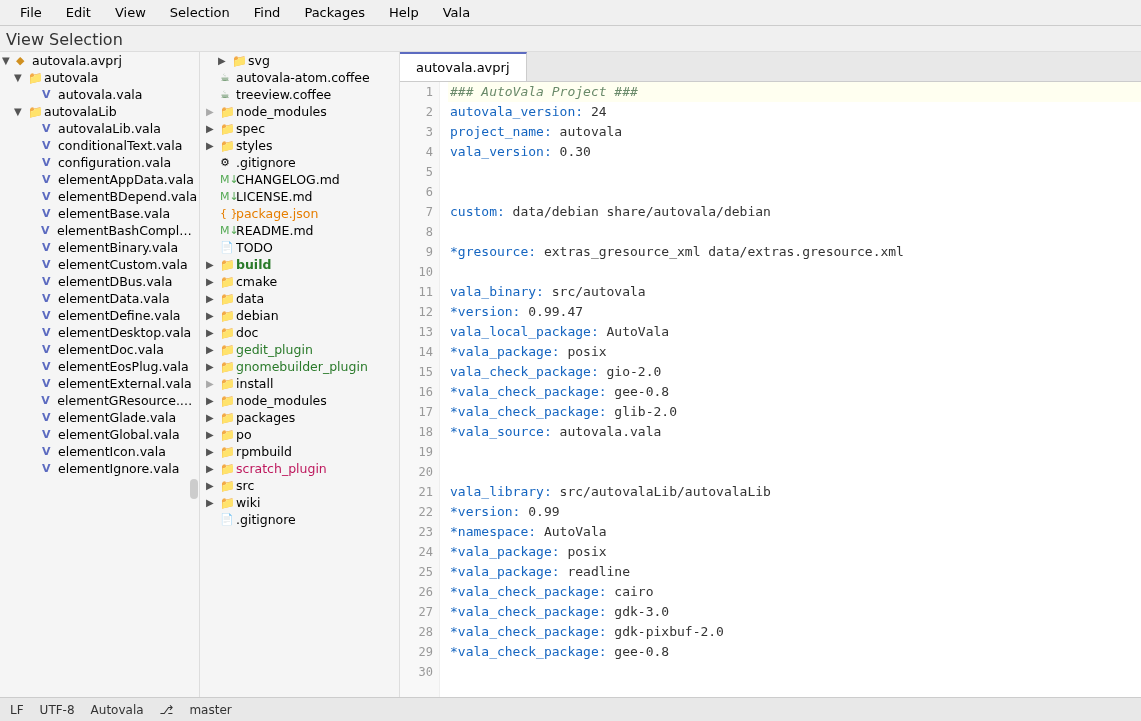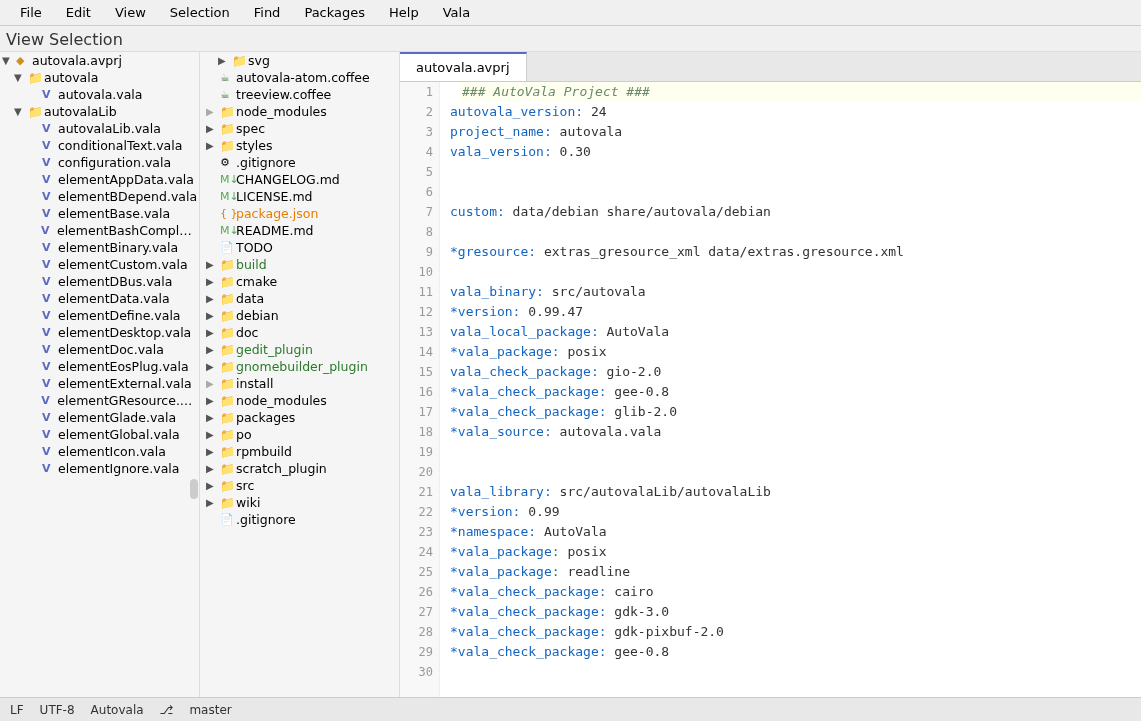--- a/index.html
+++ b/index.html
@@ -33,21 +33,21 @@
     .tab-bar { background: #e8e8e8; border-bottom: 1px solid #ccc; display: flex; align-items: stretch; height: 30px; flex-shrink: 0; }
     .tab { padding: 0 16px; display: flex; align-items: center; cursor: pointer; border-right: 1px solid #ccc; font-size: 13px; background: #fff; border-top: 2px solid transparent; }
     .tab.active { background: #fff; border-top: 2px solid #5c6bc0; }
 
     
     .code-editor { flex: 1; display: flex; overflow: hidden; font-family: 'DejaVu Sans Mono', 'Courier New', monospace; font-size: 13px; background: #fff; }
     .line-numbers { width: 40px; background: #f8f8f8; border-right: 1px solid #eee; text-align: right; padding: 0 6px; color: #999; user-select: none; overflow: hidden; flex-shrink: 0; }
     .line-number { height: 20px; line-height: 20px; font-size: 12px; }
     .code-content { flex: 1; overflow-y: auto; overflow-x: auto; padding-left: 8px; }
     .code-line { height: 20px; line-height: 20px; white-space: pre; padding-left: 2px; }
-    .code-line.highlighted { background: #fffff0; margin-left: 12px; }
+    .code-line.highlighted { background: #fffff0; }
 
     
     .c-comment { color: #6a8a6a; font-style: italic; }
     .c-key { color: #1565c0; }
     .c-val { color: #333; }
     .c-asterisk { color: #1565c0; }
 
     
     .statusbar { height: 24px; background: #e8e8e8; border-top: 1px solid #ccc; display: flex; align-items: center; padding: 0 10px; font-size: 12px; color: #333; flex-shrink: 0; }
     .statusbar-left { flex: 1; }
@@ -274,21 +274,21 @@
       <span class="label">README.md</span>
     </div>
     <div class="tree-item" style="padding-left:6px;">
       <span style="width:14px;display:inline-block;"></span>
       <span style="font-size:11px;width:16px;display:inline-block;">📄</span>
       <span class="label">TODO</span>
     </div>
     <div class="tree-item" style="padding-left:6px;">
       <span class="arrow" style="width:14px;display:inline-block;font-size:10px;">▶</span>
       <span class="folder-icon green icon">📁</span>
-      <span class="label" style="color:#2a7a2a;">build</span>
+      <span class="label" style="color:#2a7a2a;font-weight:bold;">build</span>
     </div>
     <div class="tree-item" style="padding-left:6px;">
       <span class="arrow" style="width:14px;display:inline-block;font-size:10px;">▶</span>
       <span class="folder-icon icon">📁</span>
       <span class="label">cmake</span>
     </div>
     <div class="tree-item" style="padding-left:6px;">
       <span class="arrow" style="width:14px;display:inline-block;font-size:10px;">▶</span>
       <span class="folder-icon icon">📁</span>
       <span class="label">data</span>
@@ -334,21 +334,21 @@
       <span class="label">po</span>
     </div>
     <div class="tree-item" style="padding-left:6px;">
       <span class="arrow" style="width:14px;display:inline-block;font-size:10px;">▶</span>
       <span class="folder-icon icon">📁</span>
       <span class="label">rpmbuild</span>
     </div>
     <div class="tree-item" style="padding-left:6px;">
       <span class="arrow" style="width:14px;display:inline-block;font-size:10px;">▶</span>
       <span class="folder-icon green icon">📁</span>
-      <span class="label" style="color:#000000;text-align:right;">scratch_plugin</span>
+      <span class="label" style="color:#be185d;text-align:right;">scratch_plugin</span>
     </div>
     <div class="tree-item" style="padding-left:6px;">
       <span class="arrow" style="width:14px;display:inline-block;font-size:10px;">▶</span>
       <span class="folder-icon icon">📁</span>
       <span class="label">src</span>
     </div>
     <div class="tree-item" style="padding-left:6px;">
       <span class="arrow" style="width:14px;display:inline-block;font-size:10px;">▶</span>
       <span class="folder-icon icon">📁</span>
       <span class="label">wiki</span>

